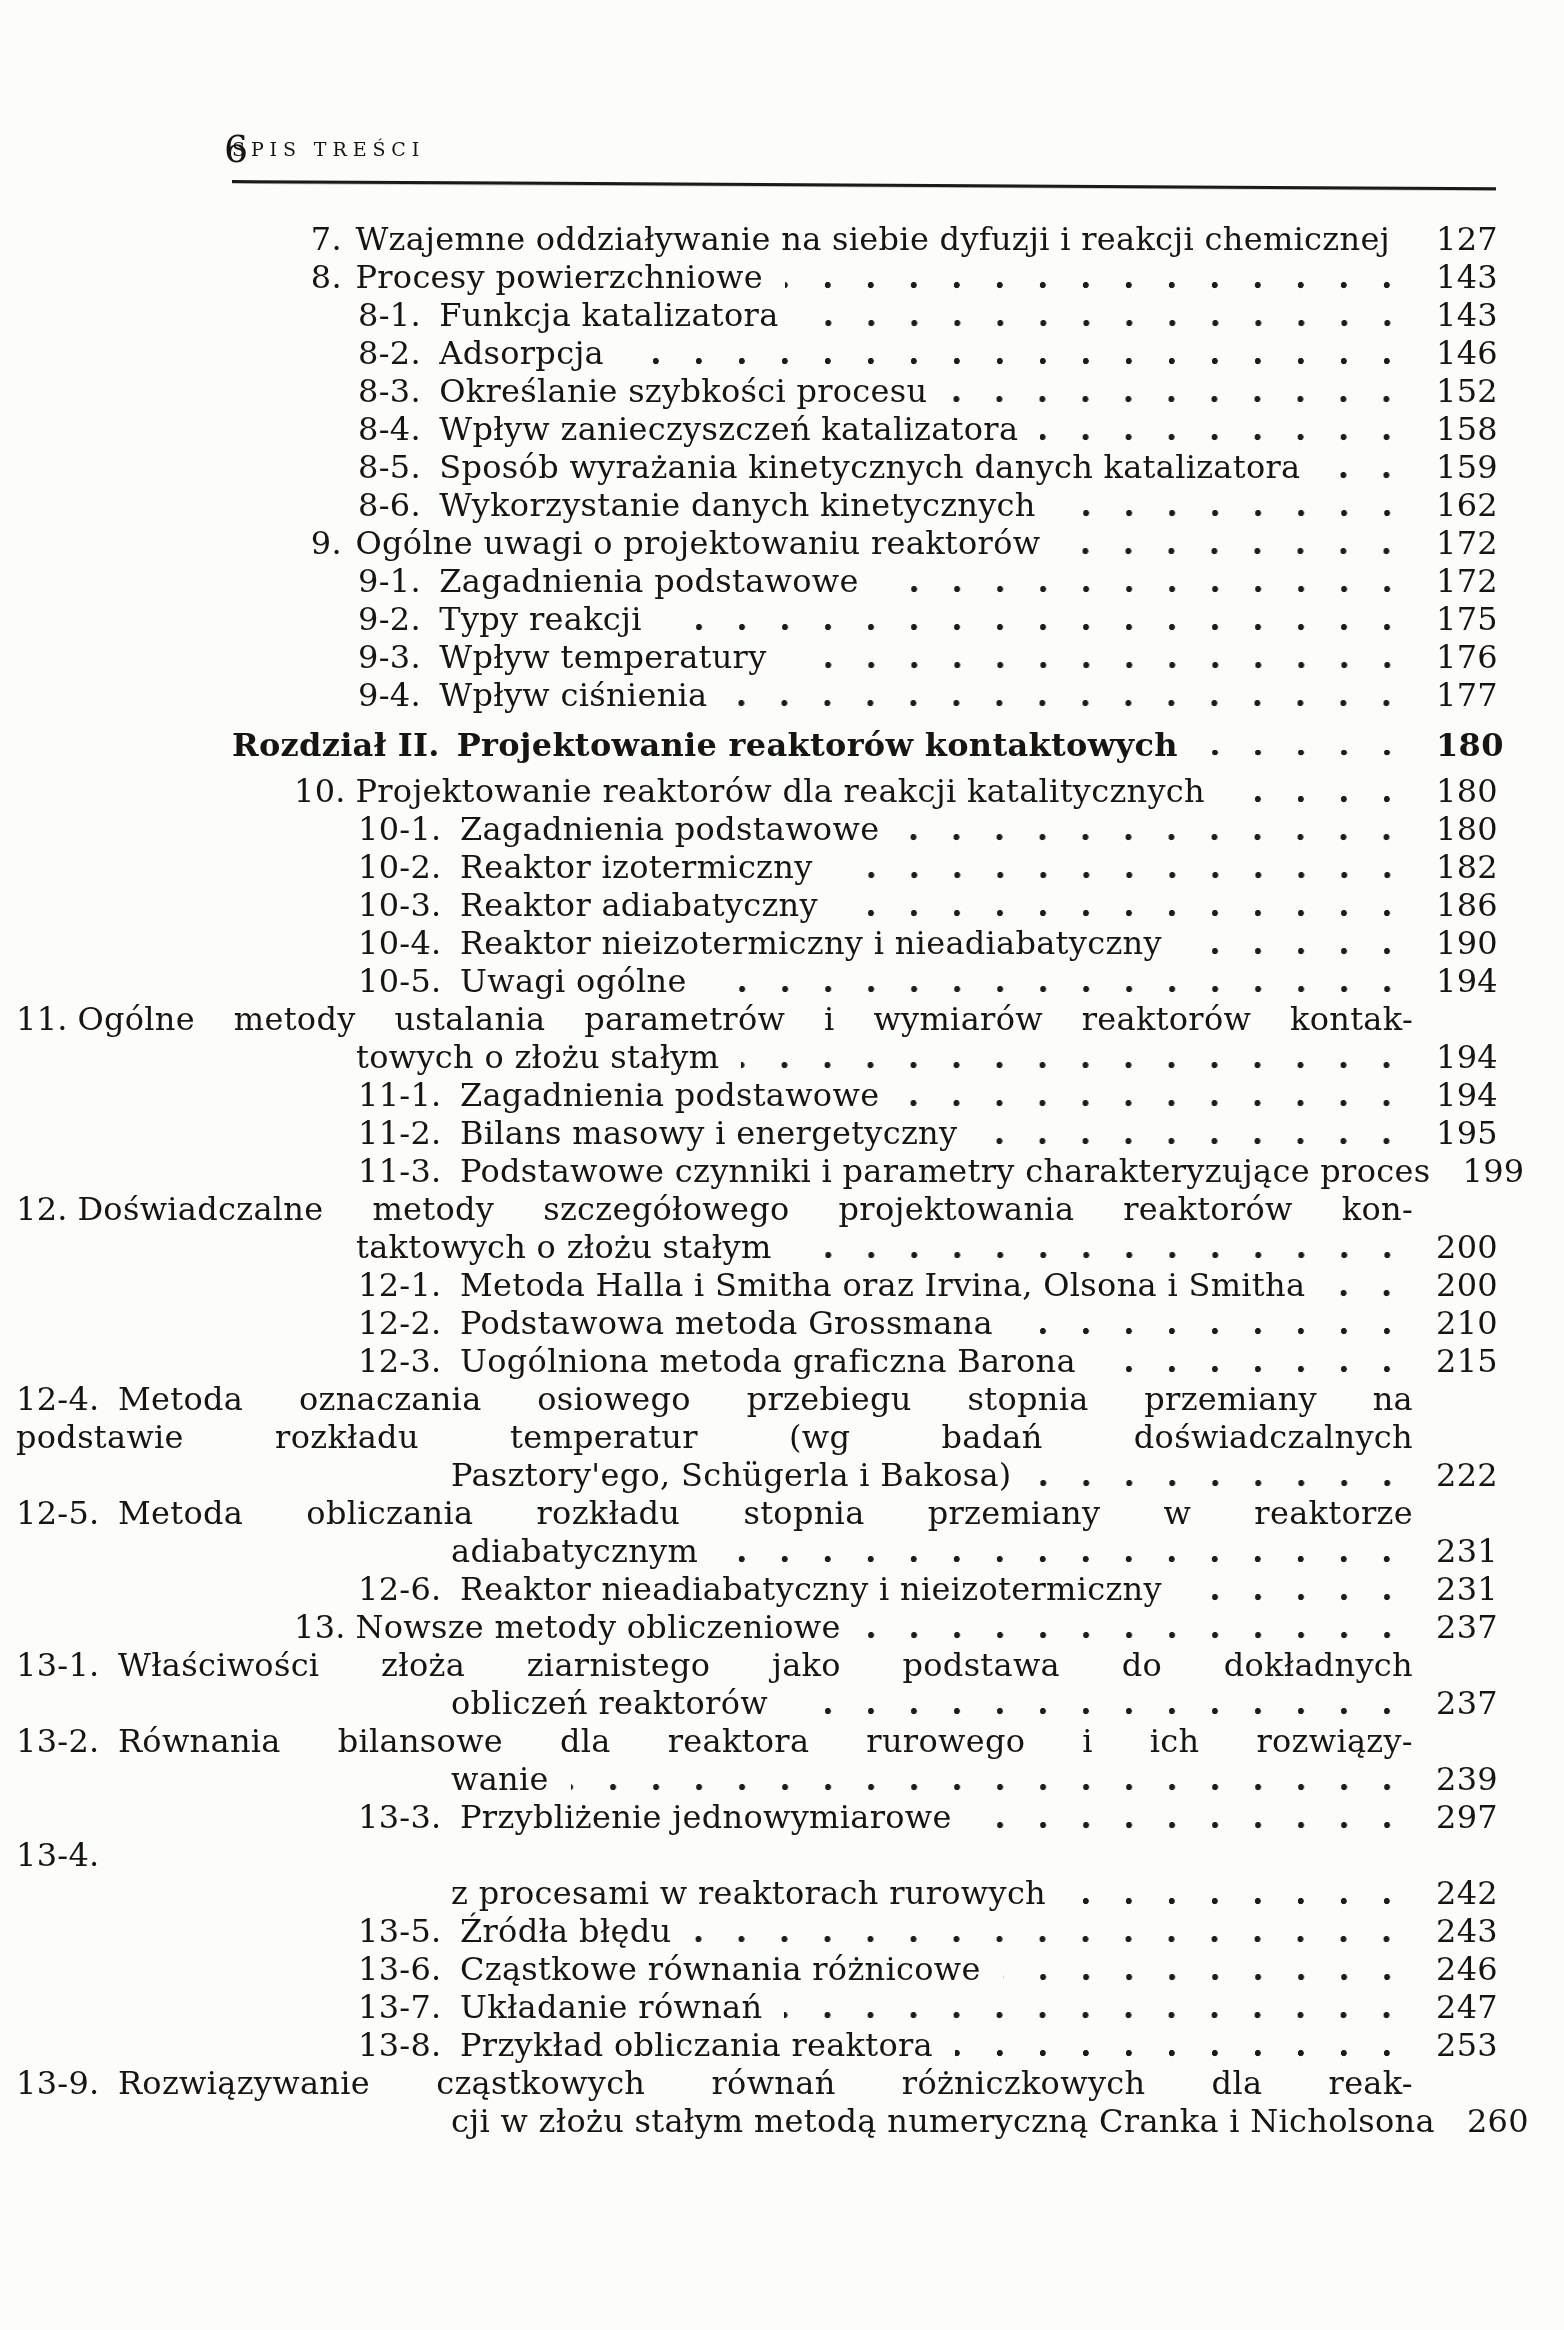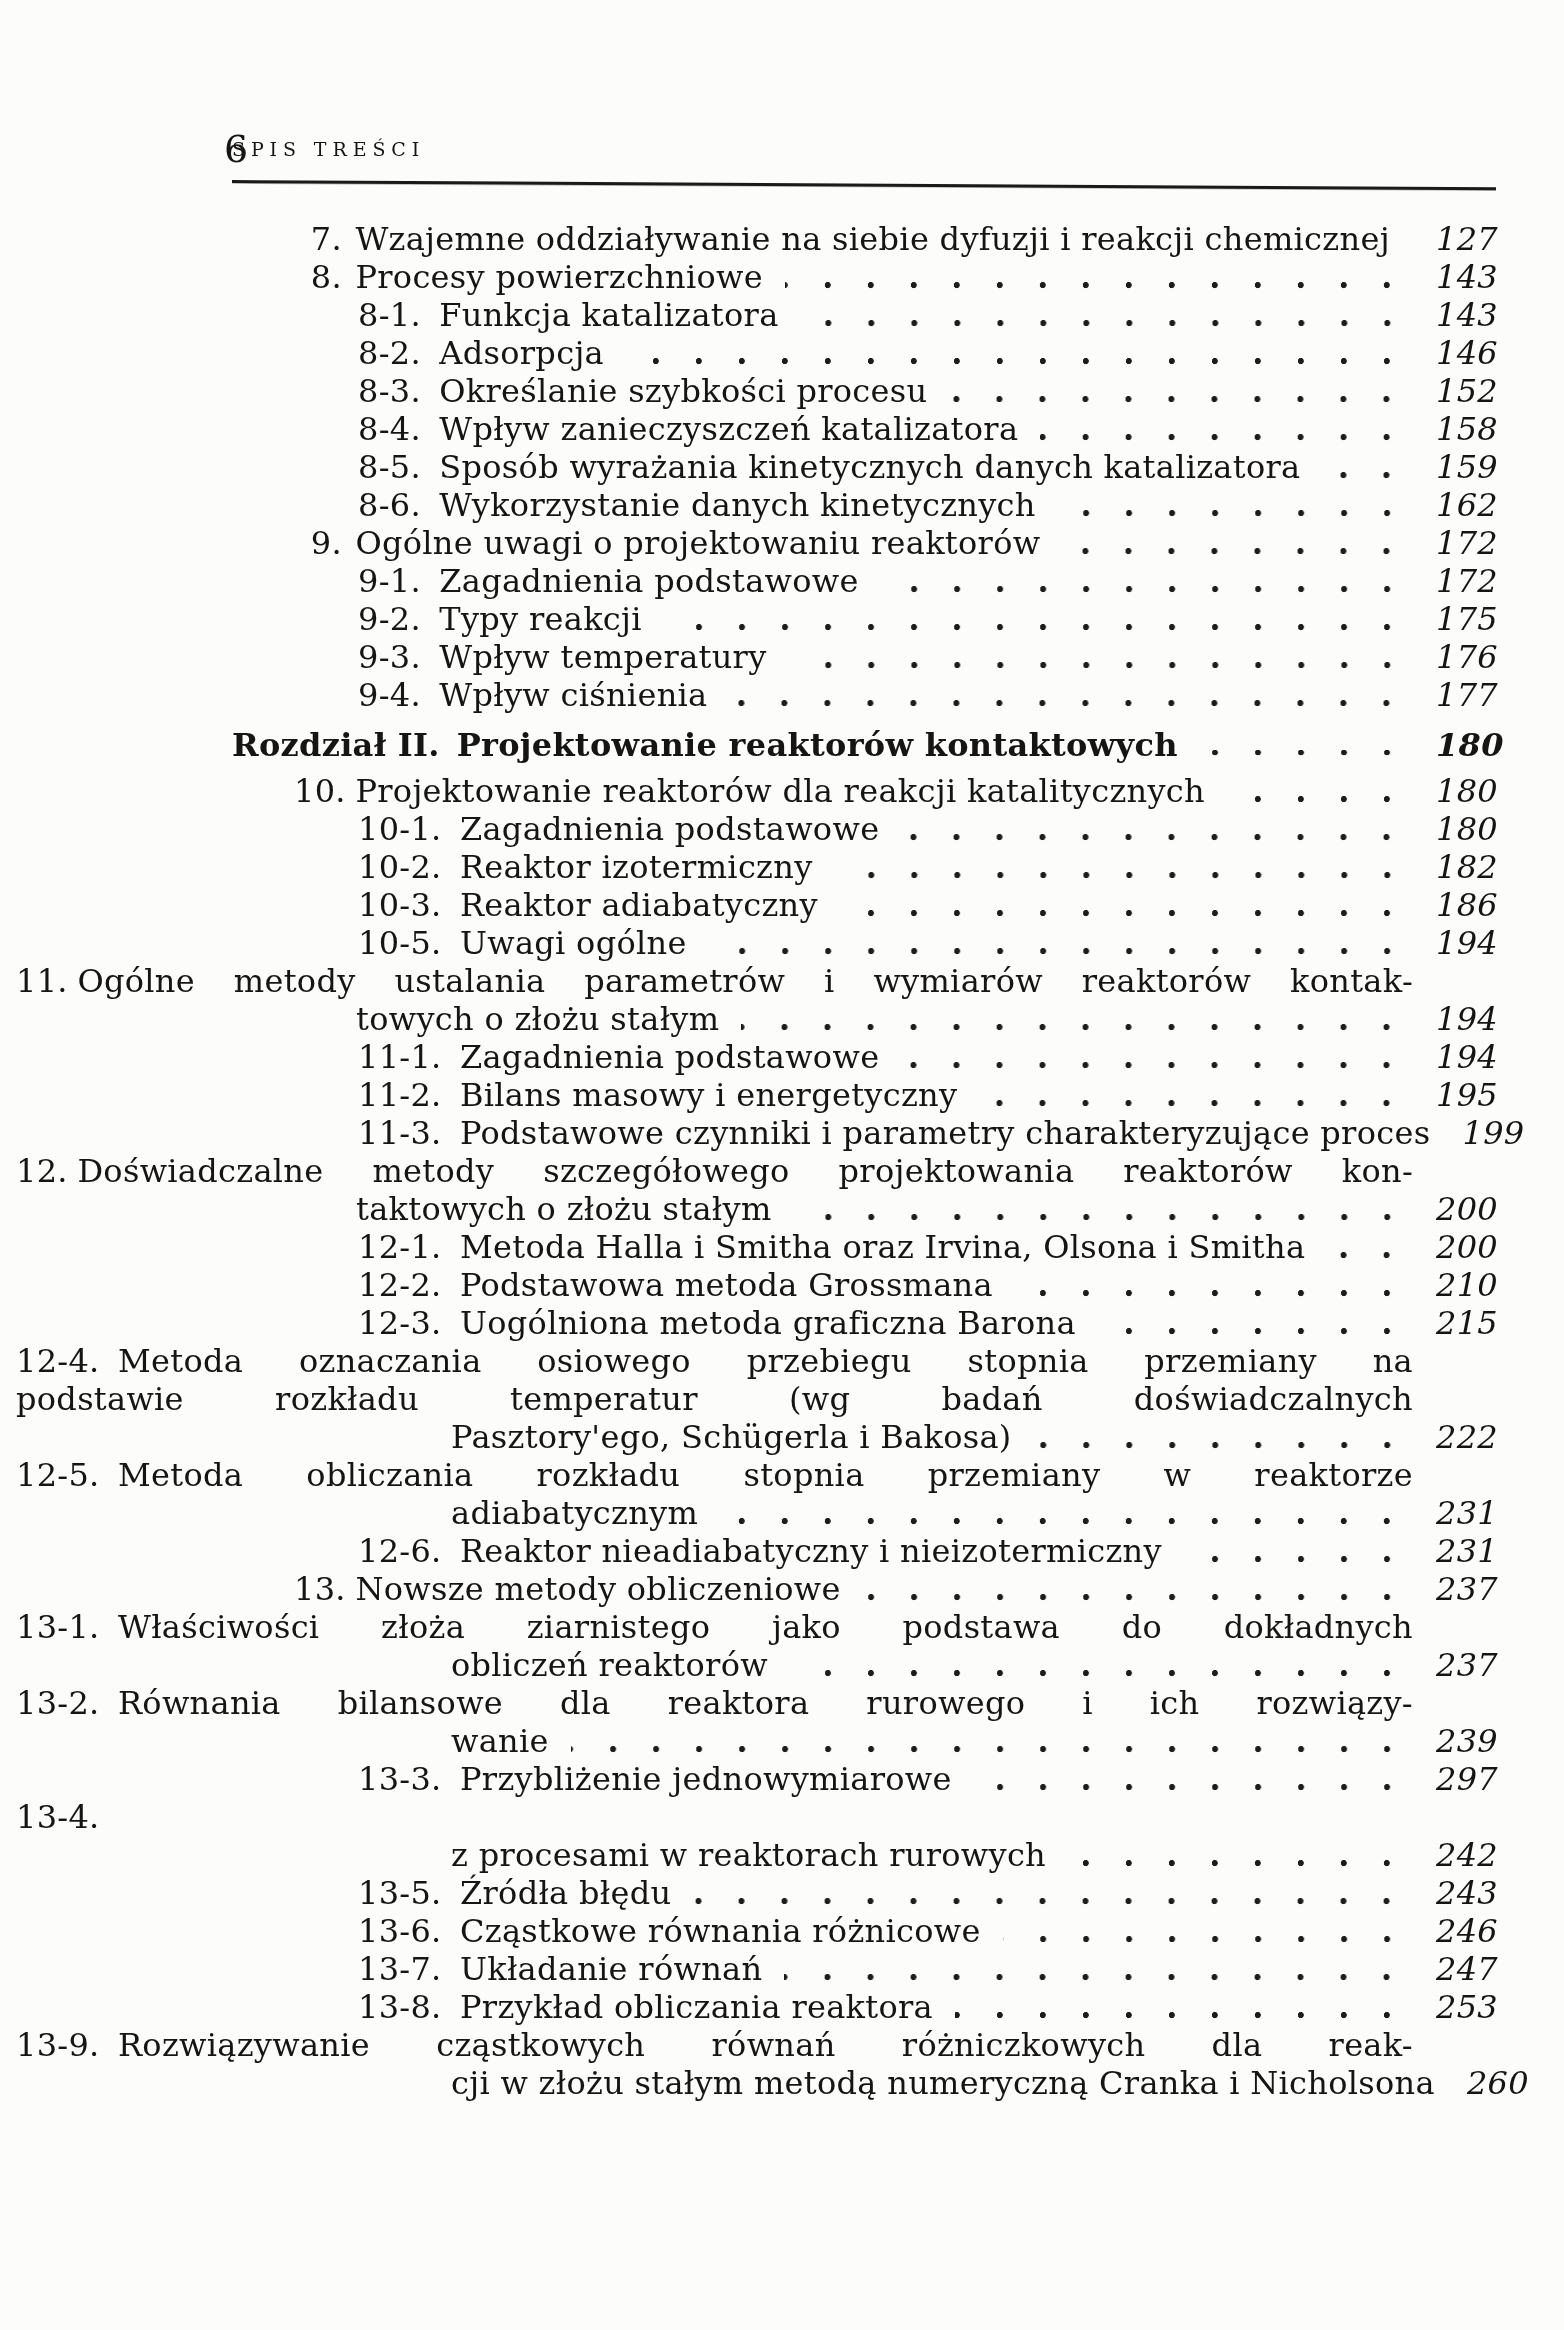--- a/index.html
+++ b/index.html
@@ -53,21 +53,21 @@
   .row.fin > .txt { flex:none; white-space:pre; }
   .leader {
     flex:1 1 0; min-width:0;
     height:7.5px; align-self:flex-end;
     margin:0 10px 7.5px 22px;
     background-image:radial-gradient(circle at 3.8px 3.8px, #1e1c1a 2.6px, rgba(0,0,0,0) 3.3px);
     background-size:43px 7.5px;
     background-repeat:repeat-x;
     background-position:right 0;
   }
-  .pg { flex:none; width:60px; text-align:center;font-style:italic; }
+  .pg { flex:none; width:60px; text-align:center; }
 </style>
 </head>
 <body>
 
 <div class="page">
   <div class="folio">6</div>
   <div class="running-head">SPIS TREŚCI</div>
   <div class="head-rule"></div>
   <div id="toc-list">
       <div class="row l1 fin"><span class="lbl">7.</span><span class="txt">Wzajemne oddziaływanie na siebie dyfuzji i reakcji chemicznej</span><span class="leader"></span><span class="pg">127</span></div>
@@ -81,20 +81,21 @@
       <div class="row l1 fin"><span class="lbl">9.</span><span class="txt">Ogólne uwagi o projektowaniu reaktorów</span><span class="leader"></span><span class="pg">172</span></div>
       <div class="row l2 fin"><span class="lbl">9-1.</span><span class="txt">Zagadnienia podstawowe</span><span class="leader"></span><span class="pg">172</span></div>
       <div class="row l2 fin"><span class="lbl">9-2.</span><span class="txt">Typy reakcji</span><span class="leader"></span><span class="pg">175</span></div>
       <div class="row l2 fin"><span class="lbl">9-3.</span><span class="txt">Wpływ temperatury</span><span class="leader"></span><span class="pg">176</span></div>
       <div class="row l2 fin"><span class="lbl">9-4.</span><span class="txt">Wpływ ciśnienia</span><span class="leader"></span><span class="pg">177</span></div>
       <div class="row l0 fin"><span class="lbl">Rozdział II.</span><span class="txt">Projektowanie reaktorów kontaktowych</span><span class="leader"></span><span class="pg">180</span></div>
       <div class="row l1 fin"><span class="lbl">10.</span><span class="txt">Projektowanie reaktorów dla reakcji katalitycznych</span><span class="leader"></span><span class="pg">180</span></div>
       <div class="row l2 fin"><span class="lbl">10-1.</span><span class="txt">Zagadnienia podstawowe</span><span class="leader"></span><span class="pg">180</span></div>
       <div class="row l2 fin"><span class="lbl">10-2.</span><span class="txt">Reaktor izotermiczny</span><span class="leader"></span><span class="pg">182</span></div>
       <div class="row l2 fin"><span class="lbl">10-3.</span><span class="txt">Reaktor adiabatyczny</span><span class="leader"></span><span class="pg">186</span></div>
+      <div class="row l2 fin"><span class="lbl">10-4.</span><span class="txt">Reaktor nieizotermiczny i nieadiabatyczny</span><span class="leader"></span><span class="pg">190</span></div>
       <div class="row l2 fin"><span class="lbl">10-5.</span><span class="txt">Uwagi ogólne</span><span class="leader"></span><span class="pg">194</span></div>
       <div class="row l1 just"><span class="lbl">11.</span><span class="txt">Ogólne metody ustalania parametrów i wymiarów reaktorów kontak-</span></div>
       <div class="row cont cont1 fin"><span class="txt">towych o złożu stałym</span><span class="leader"></span><span class="pg">194</span></div>
       <div class="row l2 fin"><span class="lbl">11-1.</span><span class="txt">Zagadnienia podstawowe</span><span class="leader"></span><span class="pg">194</span></div>
       <div class="row l2 fin"><span class="lbl">11-2.</span><span class="txt">Bilans masowy i energetyczny</span><span class="leader"></span><span class="pg">195</span></div>
       <div class="row l2 fin"><span class="lbl">11-3.</span><span class="txt">Podstawowe czynniki i parametry charakteryzujące proces</span><span class="leader"></span><span class="pg">199</span></div>
       <div class="row l1 just"><span class="lbl">12.</span><span class="txt">Doświadczalne metody szczegółowego projektowania reaktorów kon-</span></div>
       <div class="row cont cont1 fin"><span class="txt">taktowych o złożu stałym</span><span class="leader"></span><span class="pg">200</span></div>
       <div class="row l2 fin"><span class="lbl">12-1.</span><span class="txt">Metoda Halla i Smitha oraz Irvina, Olsona i Smitha</span><span class="leader"></span><span class="pg">200</span></div>
       <div class="row l2 fin"><span class="lbl">12-2.</span><span class="txt">Podstawowa metoda Grossmana</span><span class="leader"></span><span class="pg">210</span></div>

